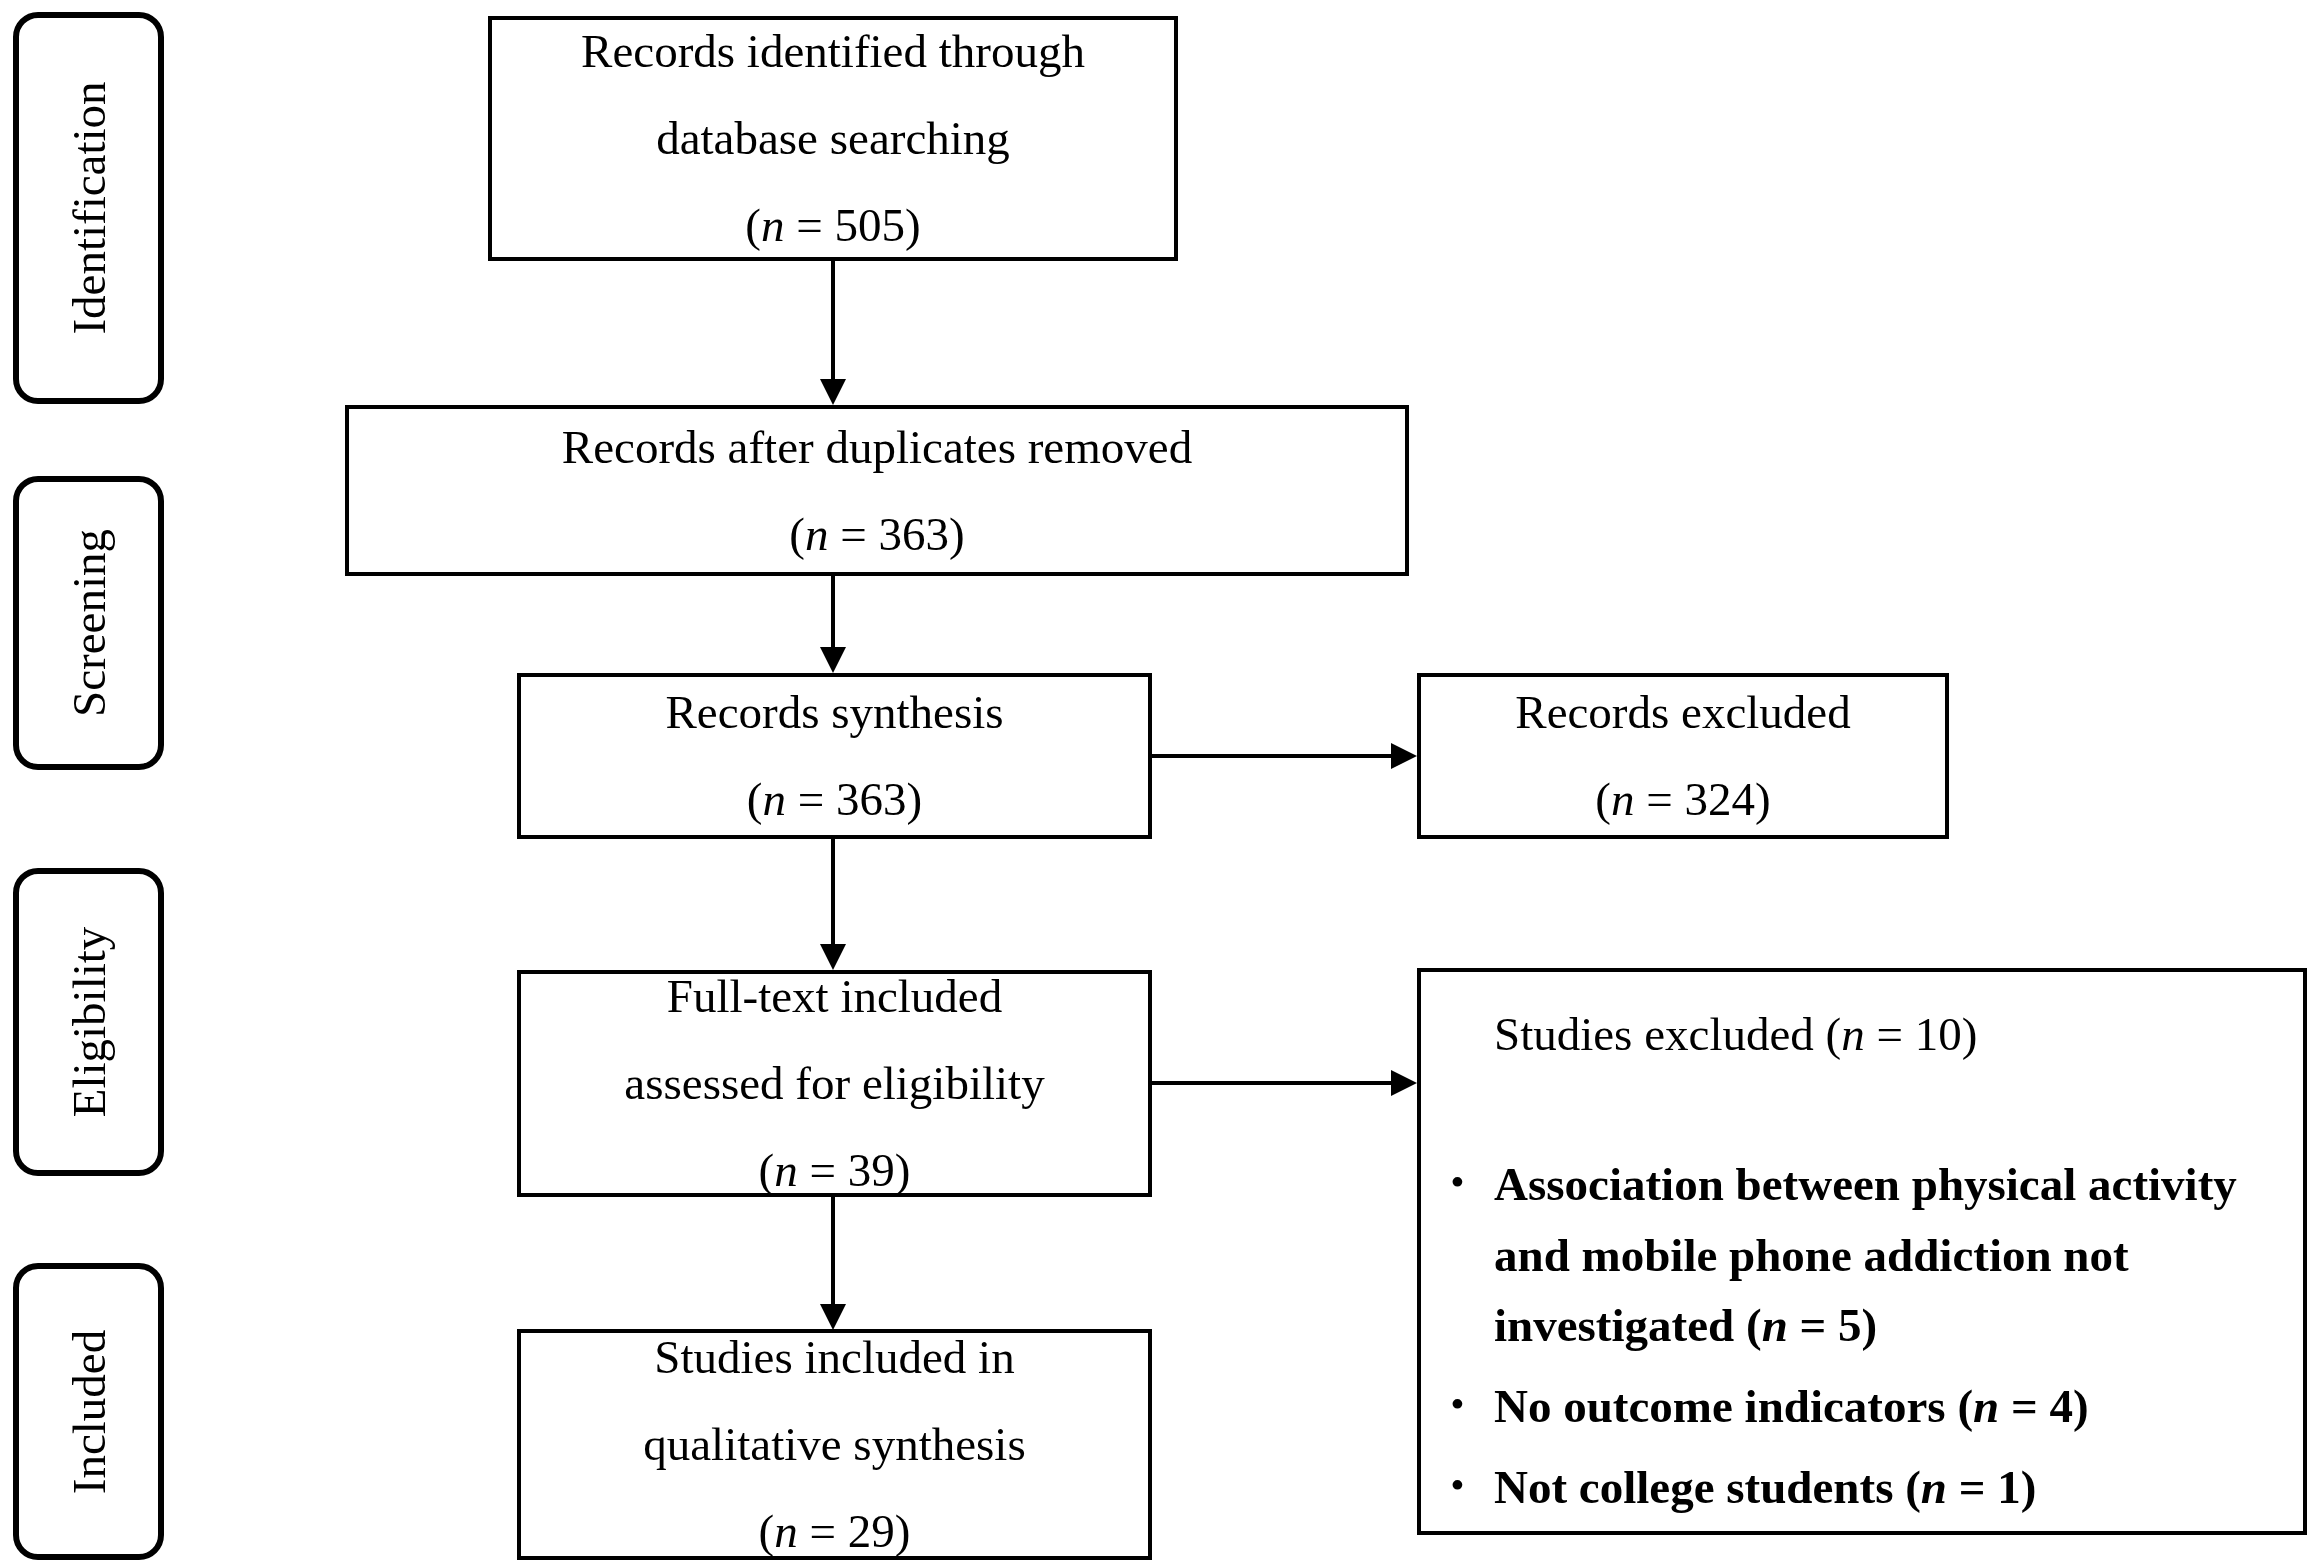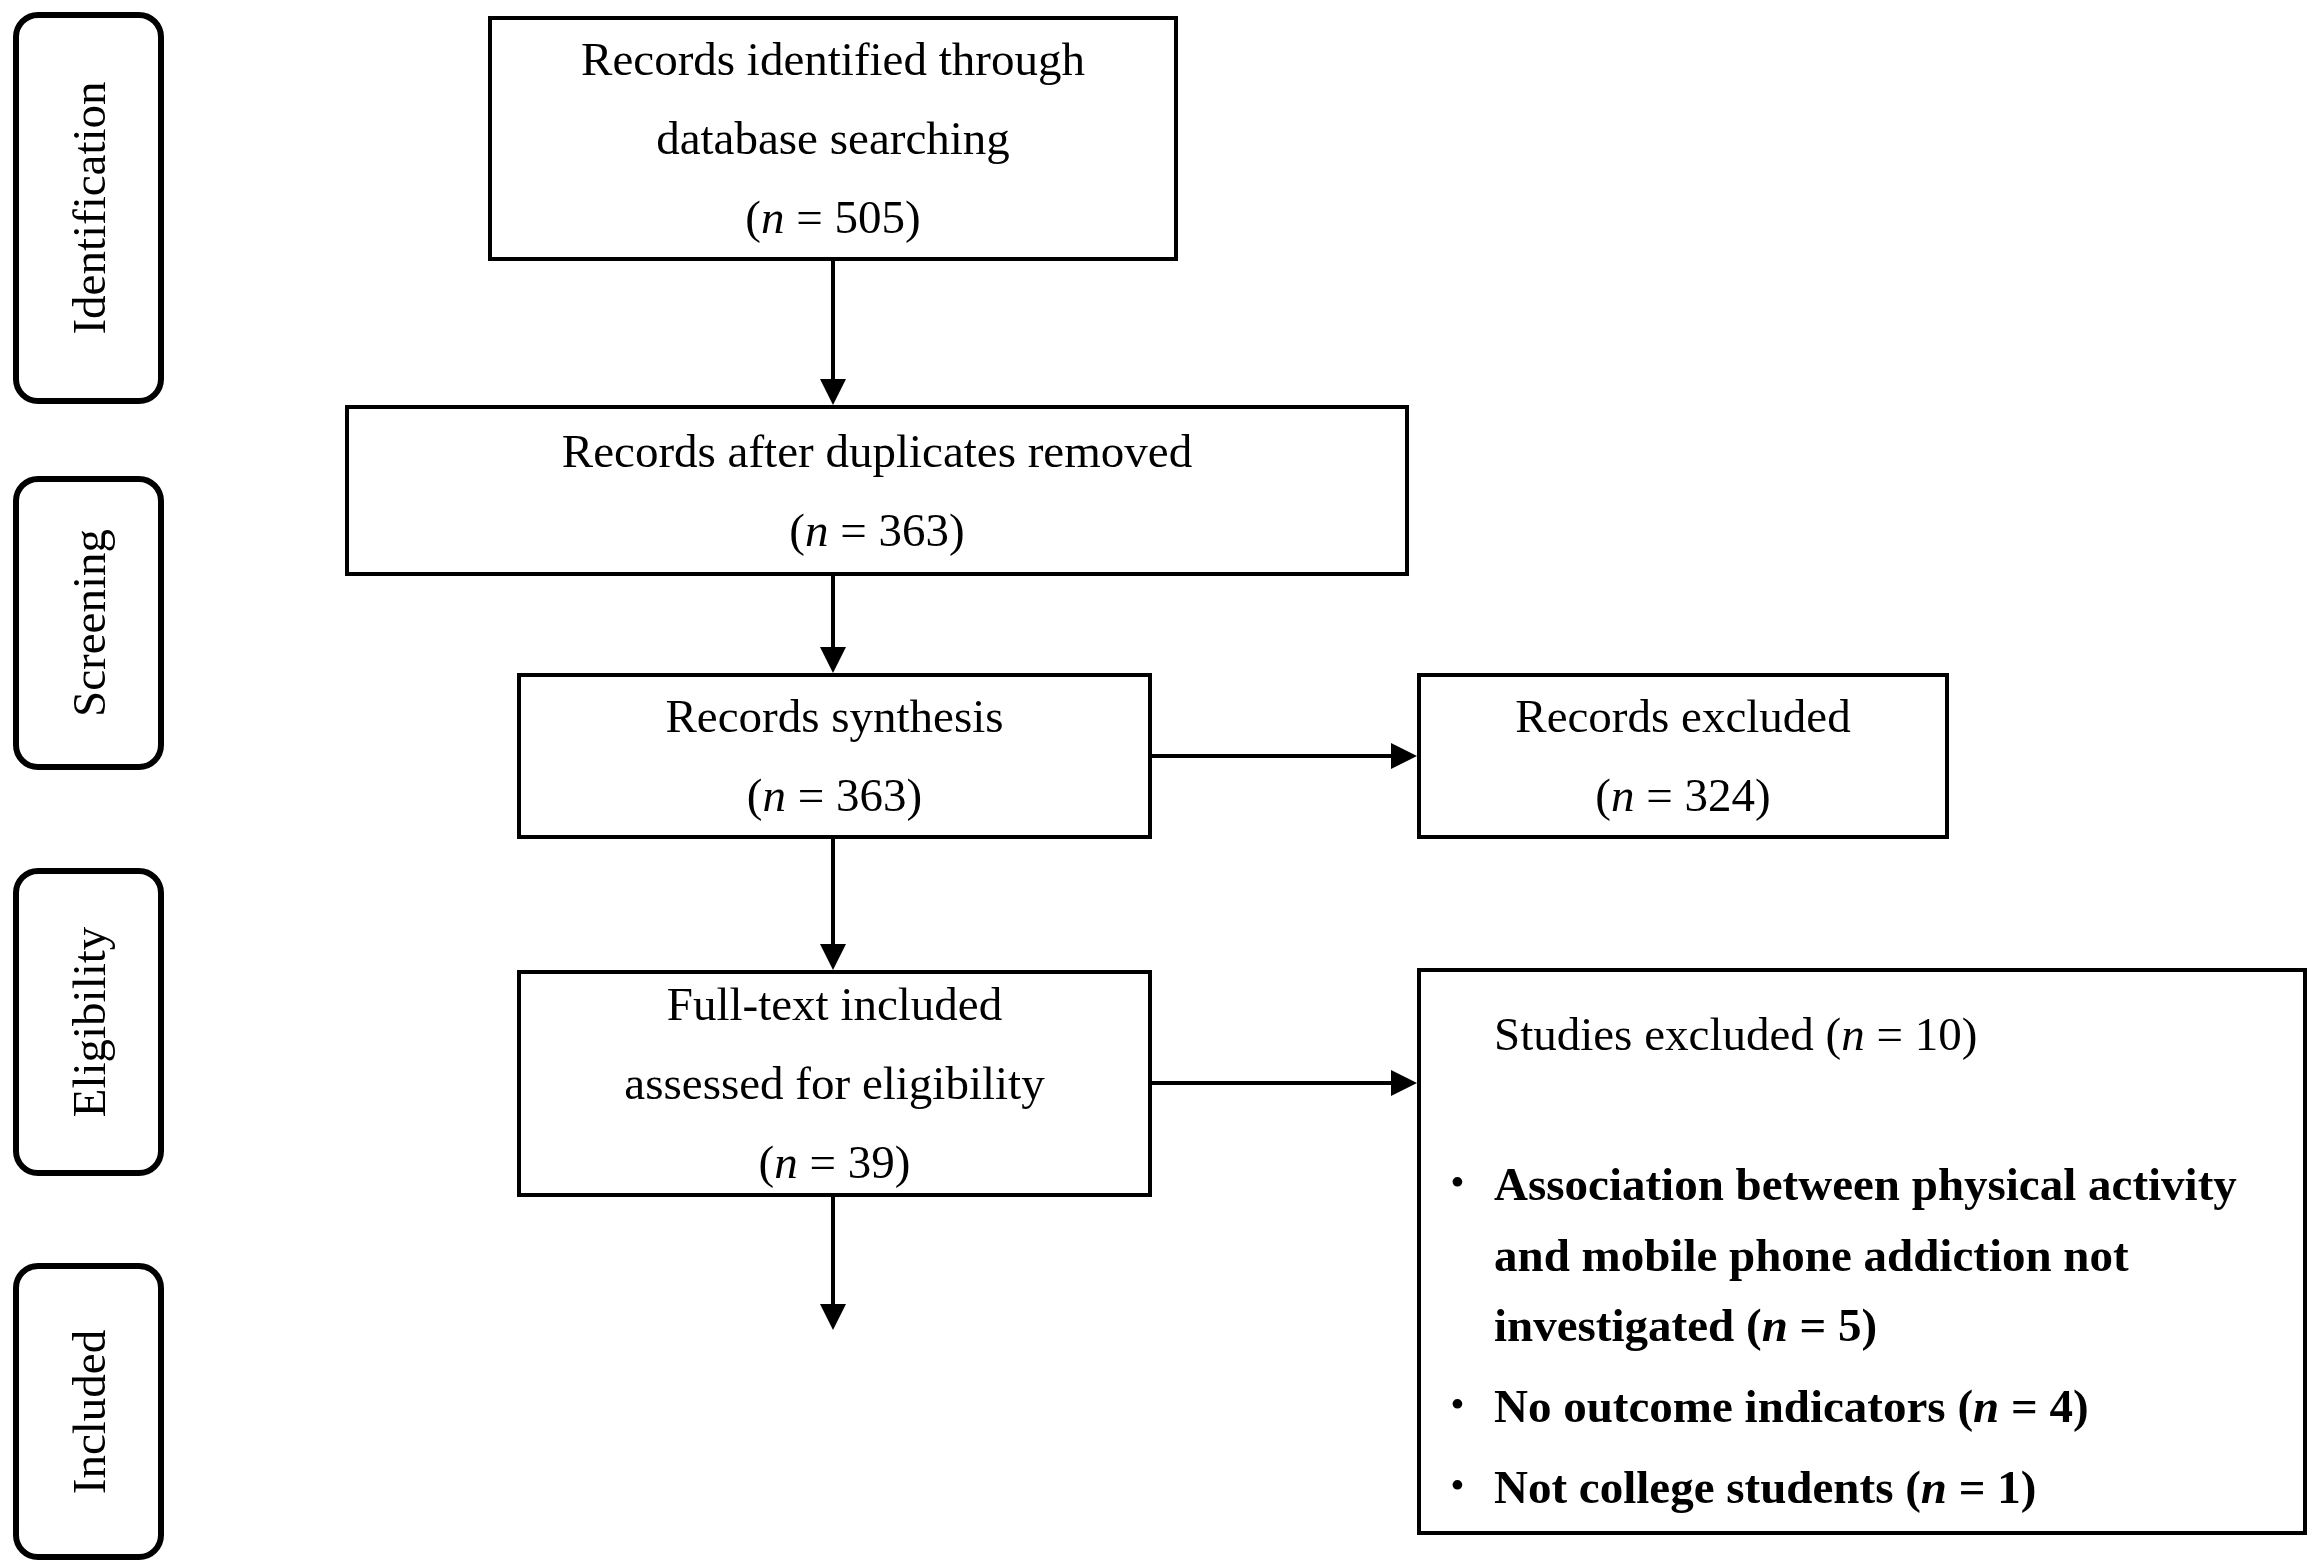--- a/index.html
+++ b/index.html
@@ -41,20 +41,21 @@
     border: 4.4px solid #000000;
     background: #ffffff;
     box-sizing: border-box;
     display: flex;
     flex-direction: column;
     align-items: center;
     justify-content: center;
     text-align: center;
     font-size: 47px;
     line-height: 1.68;
+    gap: 8px;
   }
   .fbox .line { white-space: nowrap; }
 
   .box-identified        { left: 488px;  top: 16px;   width: 690px;  height: 245px; }
   .box-after-duplicates  { left: 345px;  top: 405px;  width: 1064px; height: 171px; }
   .box-screened          { left: 517px;  top: 673px;  width: 635px;  height: 166px; }
   .box-records-excluded  { left: 1417px; top: 673px;  width: 532px;  height: 166px; align-items: center; }
   .box-fulltext          { left: 517px;  top: 970px; width: 635px;  height: 227px; }
   .box-included-synth    { left: 517px;  top: 1329px; width: 635px;  height: 231px; }
 
@@ -187,20 +188,25 @@
         <span class="bullet-dot">•</span>
         <span class="bullet-text">No outcome indicators (<i>n</i> = 4)</span>
       </div>
       <div class="bullet-row">
         <span class="bullet-dot">•</span>
         <span class="bullet-text">Not college students (<i>n</i> = 1)</span>
       </div>
     </div>
   </div>
 
+  <div class="fbox box-included-synth">
+    <div class="line">Studies included in</div>
+    <div class="line">qualitative synthesis</div>
+    <div class="line">(<i>n</i> = 29)</div>
+  </div>
 
   <div class="varrow arrow-1">
       <span class="head"></span>
     </div>
   <div class="varrow arrow-2">
       <span class="head"></span>
     </div>
   <div class="varrow arrow-3">
       <span class="head"></span>
     </div>

